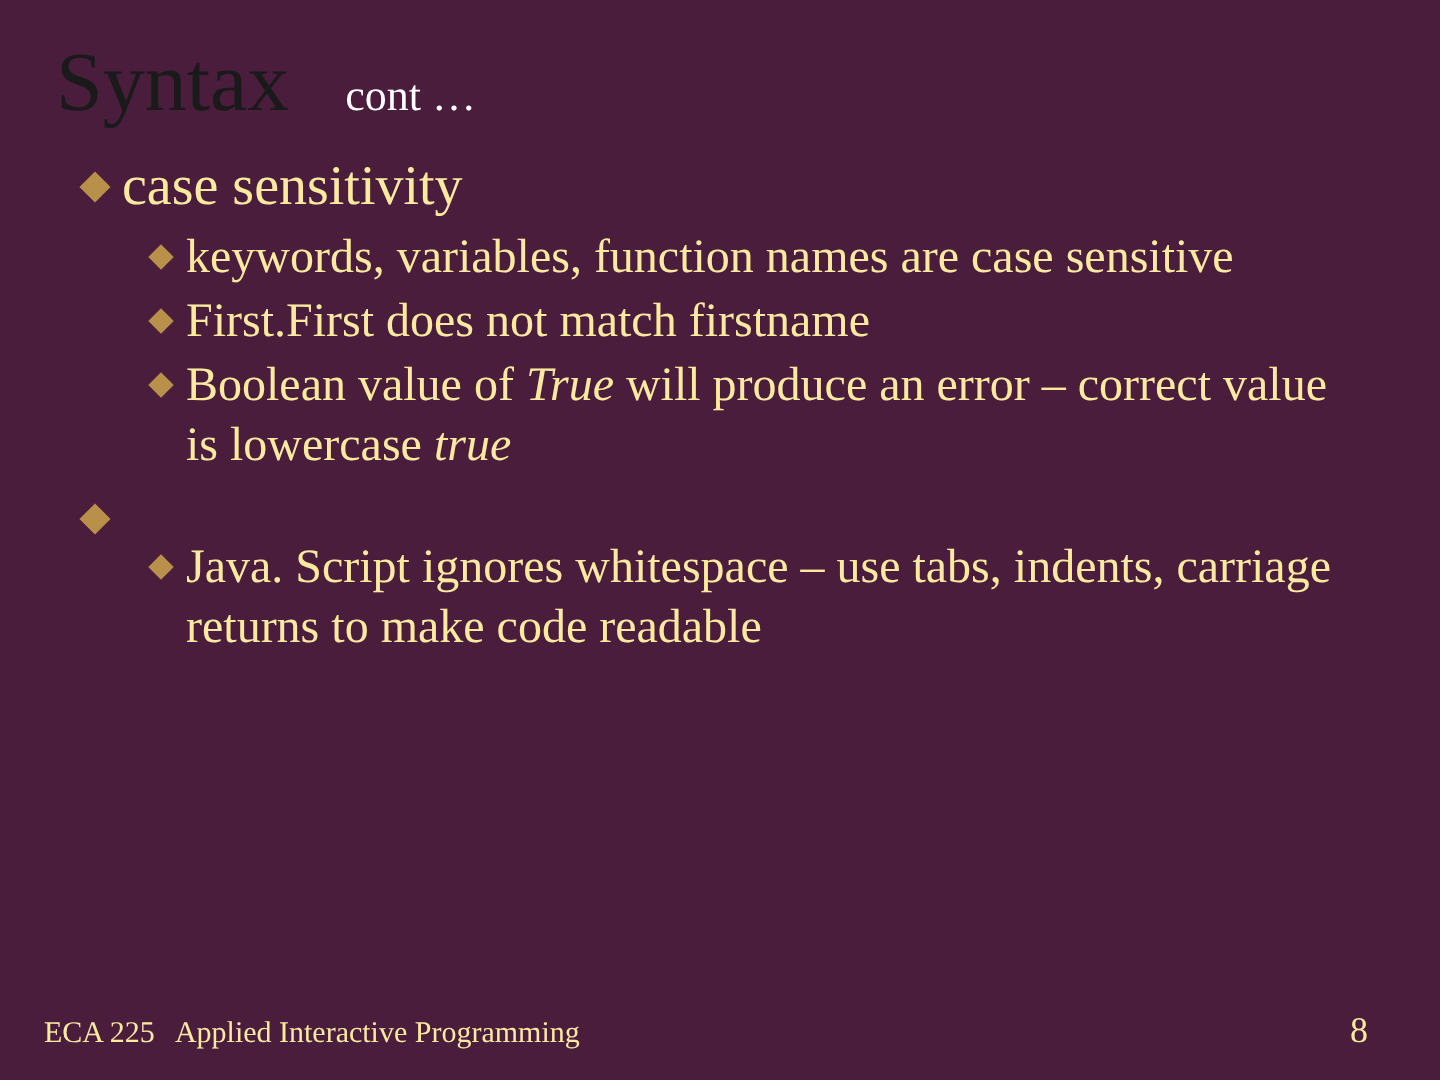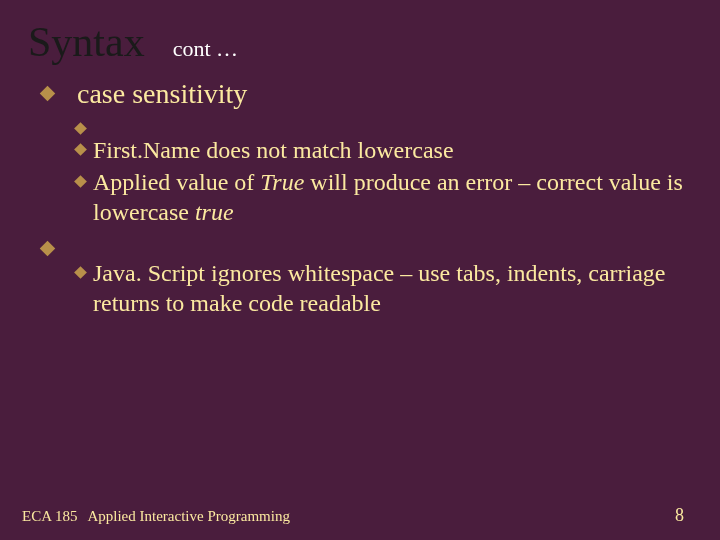--- a/index.html
+++ b/index.html
@@ -34,21 +34,21 @@
   .content {
     padding-left: 14px;
   }
   .lvl1 {
     margin-top: 6px;
     margin-bottom: 4px;
   }
   .lvl1-row {
     display: flex;
     align-items: flex-start;
-    gap: 24px;
+    gap: 8px;
   }
   .lvl1-text {
     font-size: 28px;
     color: #fbe9a0;
     line-height: 1.15;
   }
   .lvl2-block {
     padding-left: 34px;
     margin-top: 4px;
   }
@@ -106,47 +106,48 @@
   <div class="content">
 
     <div class="lvl1">
       <div class="lvl1-row">
         <div class="diamond"></div>
         <div class="lvl1-text">case sensitivity</div>
       </div>
       <div class="lvl2-block">
         <div class="lvl2">
           <div class="diamond small"></div>
+          <div class="lvl2-text">keywords, variables, function names are case sensitive</div>
         </div>
         <div class="lvl2">
           <div class="diamond small"></div>
-          <div class="lvl2-text">First.Name does not match lowercase</div>
+          <div class="lvl2-text">First.First does not match firstname</div>
         </div>
         <div class="lvl2">
           <div class="diamond small"></div>
-          <div class="lvl2-text"><span>Applied value of </span><span class="italic">True</span><span> will produce an error – correct value is lowercase </span><span class="italic">true</span></div>
+          <div class="lvl2-text"><span>Boolean value of </span><span class="italic">True</span><span> will produce an error – correct value is lowercase </span><span class="italic">true</span></div>
         </div>
       </div>
     </div>
 
     <div class="lvl1">
       <div class="lvl1-row">
         <div class="diamond"></div>
       </div>
       <div class="lvl2-block">
         <div class="lvl2">
           <div class="diamond small"></div>
           <div class="lvl2-text">Java. Script ignores whitespace – use tabs, indents, carriage returns to make code readable</div>
         </div>
       </div>
     </div>
 
   </div>
 
   <div class="footer">
     <div class="footer-left">
-      <span>ECA 185</span>
+      <span>ECA 225</span>
       <span>Applied Interactive Programming</span>
     </div>
     <div class="page-num">8</div>
   </div>
 
 </div>
 
 </body></html>

